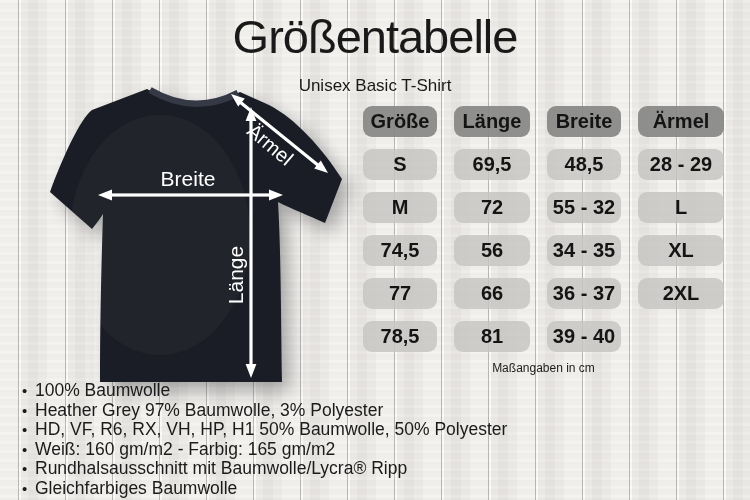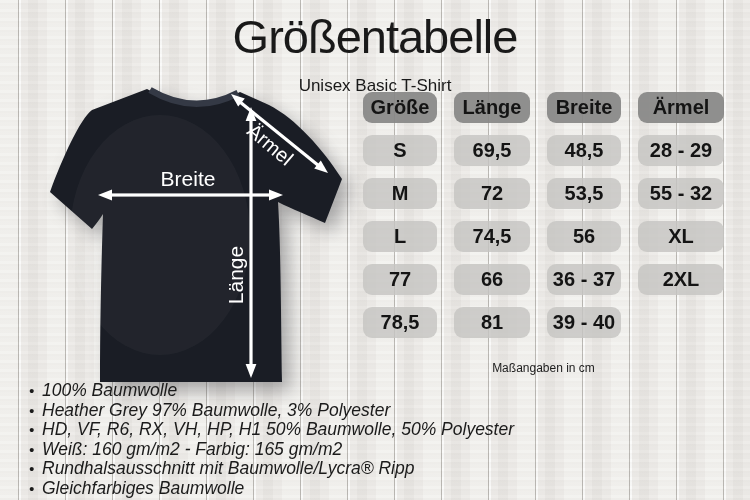--- a/index.html
+++ b/index.html
@@ -20,41 +20,41 @@
       #f0efec;
   }
   .titlebox{position:absolute;top:2px;left:0;width:750px;text-align:center;color:#191919;}
   .titlebox h1{margin:8px;font-size:47px;line-height:54px;font-weight:400;letter-spacing:-1px;}
   .titlebox h2{margin:0;font-size:17px;line-height:28px;font-weight:400;letter-spacing:0px;}
   .shirt-wrap{position:absolute;left:40px;top:85px;width:310px;height:300px;}
   .shirt-wrap svg{display:block;filter:drop-shadow(9px 9px 9px rgba(50,50,55,0.38));}
   svg text{font-family:"Liberation Sans",sans-serif;}
 
   .size-table{
-    position:absolute;left:363px;top:92px;
+    position:absolute;left:363px;top:106px;
     display:grid;
     grid-template-columns:74px 76px 74px 86px;
     grid-auto-rows:31px;
     column-gap:17px;row-gap:12px;
   }
   .cell{
     display:flex;align-items:center;justify-content:center;
     border-radius:9px;
     font-weight:bold;font-size:20px;color:#141414;
     letter-spacing:0px;
   }
   .cell.th{background:rgba(135,135,134,0.92);}
   .cell.td{background:rgba(198,197,194,0.82);}
   .unit-note{
     position:absolute;left:363px;top:361px;width:361px;
     text-align:center;font-size:12px;color:#1c1c1c;
   }
   .features{
-    position:absolute;left:29px;top:381px;margin:0;padding:0;list-style:none;
-    font-size:17.5px;line-height:19.6px;color:#1b1b1b;font-style:italic;
+    position:absolute;left:22px;top:381px;margin:0;padding:0;list-style:none;
+    font-size:17.5px;line-height:19.6px;color:#1b1b1b;
   }
   .features li{position:relative;padding-left:13px;white-space:nowrap;}
   .features li::before{content:"\2022";position:absolute;left:0;top:0;font-size:15px;}
 </style>
 </head>
 <body>
 
 <div class="stage">
 
   <div class="titlebox">
@@ -111,26 +111,26 @@
     <div class="cell th">Breite</div>
     <div class="cell th">Ärmel</div>
 
     <div class="cell td">S</div>
     <div class="cell td">69,5</div>
     <div class="cell td">48,5</div>
     <div class="cell td">28 - 29</div>
 
     <div class="cell td">M</div>
     <div class="cell td">72</div>
-    <div class="cell td">53,5</div>
     <div class="cell td">55 - 32</div>
 
     <div class="cell td">L</div>
     <div class="cell td">74,5</div>
     <div class="cell td">56</div>
+    <div class="cell td">34 - 35</div>
 
     <div class="cell td">XL</div>
     <div class="cell td">77</div>
     <div class="cell td">66</div>
     <div class="cell td">36 - 37</div>
 
     <div class="cell td">2XL</div>
     <div class="cell td">78,5</div>
     <div class="cell td">81</div>
     <div class="cell td">39 - 40</div>

